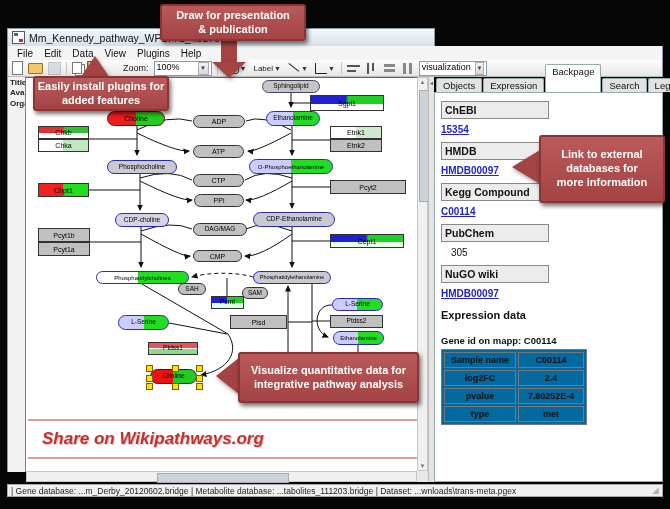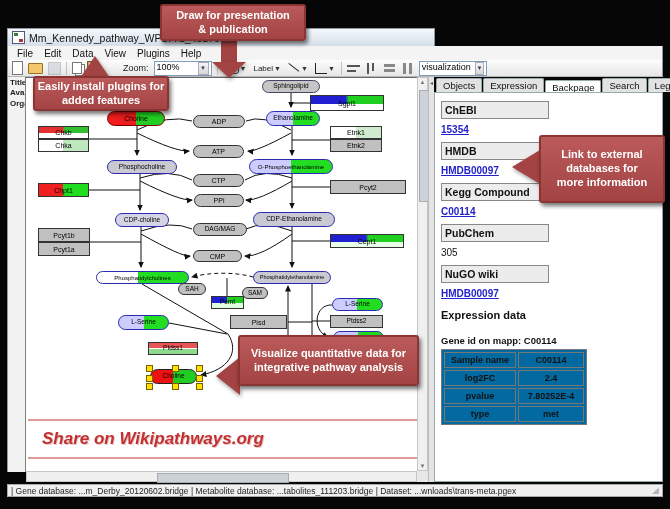--- a/index.html
+++ b/index.html
@@ -67,28 +67,28 @@
   #hscroll{left:26px;top:471px;width:391px;height:11px;background:#f0f0f0;border:1px solid #c6c6c6;}
   #hthumb{position:absolute;left:130px;top:1px;width:130px;height:8px;background:#cdd2d8;border:1px solid #a8adb3;}
   #corner{left:417px;top:471px;width:11px;height:11px;background:#e8e8e8;}
   #splitter{left:428px;top:77px;width:6px;height:405px;background:#e4e4e4;border-left:1px solid #bbb;
     font-size:6px;color:#556;text-align:center;padding-top:2px;}
 
   
   #tabbar{left:434px;top:77px;width:229px;height:15px;display:flex;align-items:flex-end;gap:1px;padding-left:2px;}
   .tab{font-size:9.5px;color:#111;background:#e2e2e2;border:1px solid #9aa;border-bottom:none;
     padding:1px 6px 1px 6px;border-radius:2px 2px 0 0;}
-  .tab.active{background:#fff;position:relative;top:1px;padding-bottom:0;}
+  .tab.active{background:#fff;position:relative;top:1px;padding-bottom:16px;}
   #rpanel{left:434px;top:92px;width:229px;height:390px;background:#fff;border:1px solid #9aa;
     padding:8px 0 0 6px;overflow:hidden;}
   .sec{margin-bottom:7px;}
   .sec-h{width:100px;border:1px solid #888;background:#ececec;font-size:10.5px;font-weight:bold;
     color:#111;padding:2px 3px;margin-bottom:5px;}
   .sec-link{font-size:10px;font-weight:bold;color:#2222cc;text-decoration:underline;margin-bottom:6px;}
-  .sec-val{font-size:10px;color:#111;margin-bottom:6px;}
+  .sec-val{font-size:10px;color:#111;margin-bottom:6px;margin-left:10px;}
   #expr-head{font-size:11px;font-weight:bold;color:#111;margin:10px 0 14px 0;}
   #mapp-line{font-size:9.5px;font-weight:bold;color:#111;margin-bottom:3px;}
   #expr-table{border-collapse:separate;border-spacing:2px;border:1px solid #777;background:#0369a1;}
   #expr-table td{border:1px solid #777;font-size:9px;font-weight:bold;color:#111;text-align:center;
     padding:2px 6px;min-width:52px;}
 
   
   #statusbar{left:7px;top:484px;width:656px;height:13px;background:#f0f0f0;border:1px solid #aaa;
     display:flex;align-items:center;padding:0 3px;}
   #status-text{font-size:8.5px;color:#222;white-space:nowrap;overflow:hidden;flex:1;}
@@ -424,18 +424,18 @@
 <div class="tri" style="left:80px;top:56px;border-left:15px solid transparent;border-right:15px solid transparent;border-bottom:22px solid #a44343"></div>
 <div class="cal" style="left:33px;top:76px;width:132px;height:31px;font-size:11px">Easily install plugins for
 added features</div>
 
 <div class="tri" style="left:512px;top:150px;border-top:17px solid transparent;border-bottom:17px solid transparent;border-right:28px solid #a44343"></div>
 <div class="cal" style="left:539px;top:135px;width:122px;height:64px;font-size:11px">Link  to external
 databases  for
 more information</div>
 
 <div class="tri" style="left:216px;top:357px;border-top:19px solid transparent;border-bottom:19px solid transparent;border-right:24px solid #a44343"></div>
-<div class="cal" style="left:238px;top:335px;width:177px;height:47px;font-size:11px">Visualize quantitative data  for
+<div class="cal" style="left:238px;top:352px;width:177px;height:47px;font-size:11px">Visualize quantitative data  for
 integrative pathway analysis</div>
 
 <div id="share-banner" class="abs">
   <span id="share-text">Share on Wikipathways.org</span>
 </div>
 
 </body></html>

